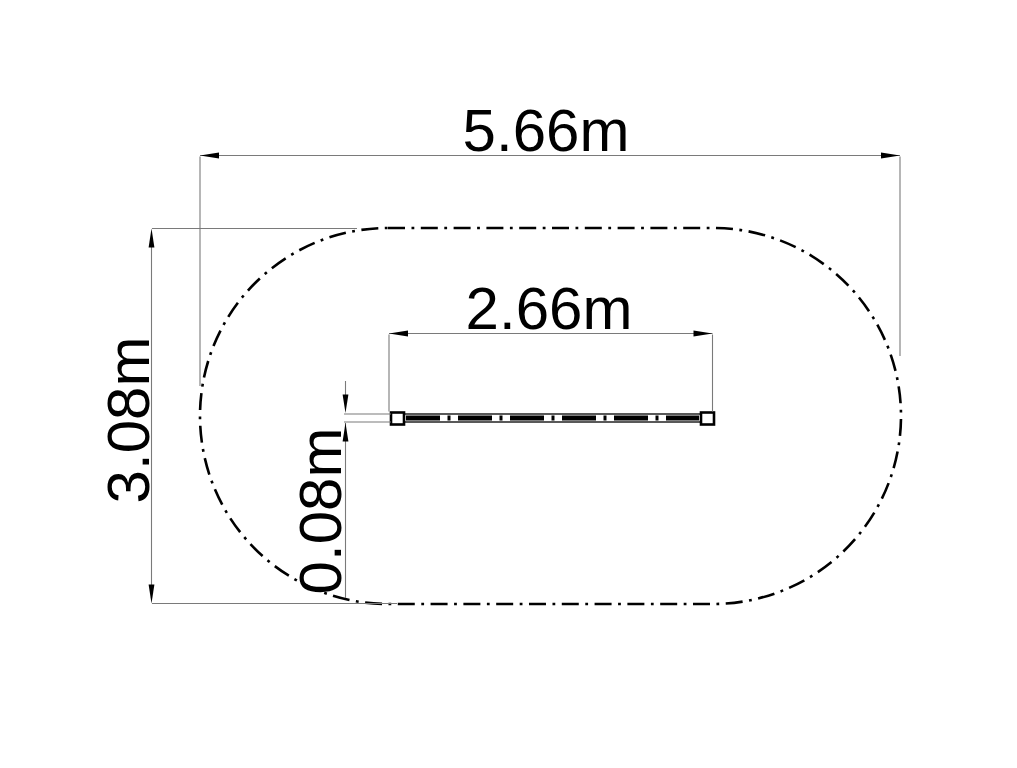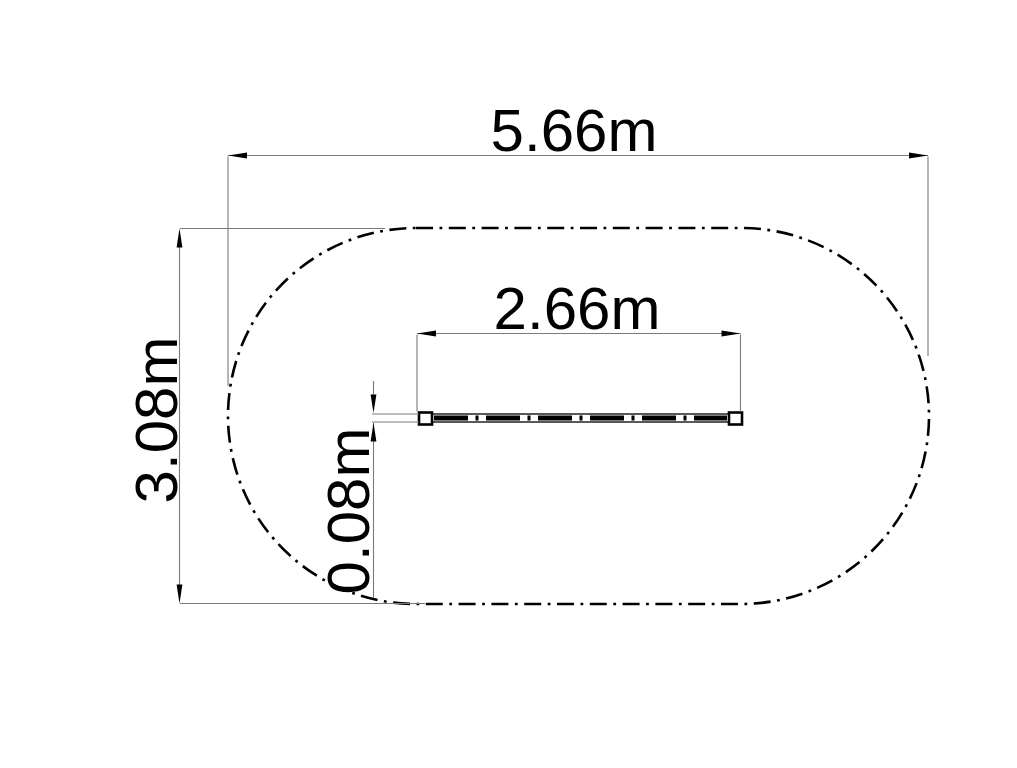--- a/index.html
+++ b/index.html
@@ -7,21 +7,20 @@
     padding: 0;
     background: #ffffff;
     font-family: "Liberation Sans", sans-serif;
   }
   .canvas {
     position: relative;
     width: 937px;
     height: 768px;
     background: #ffffff;
     overflow: hidden;
-    padding-left: 28px;
   }
   svg { display: block; }
   text.dim-label {
     font-family: "Liberation Sans", sans-serif;
     font-size: 60px;
     fill: #000000;
   }
 </style>
 </head>
 <body>

